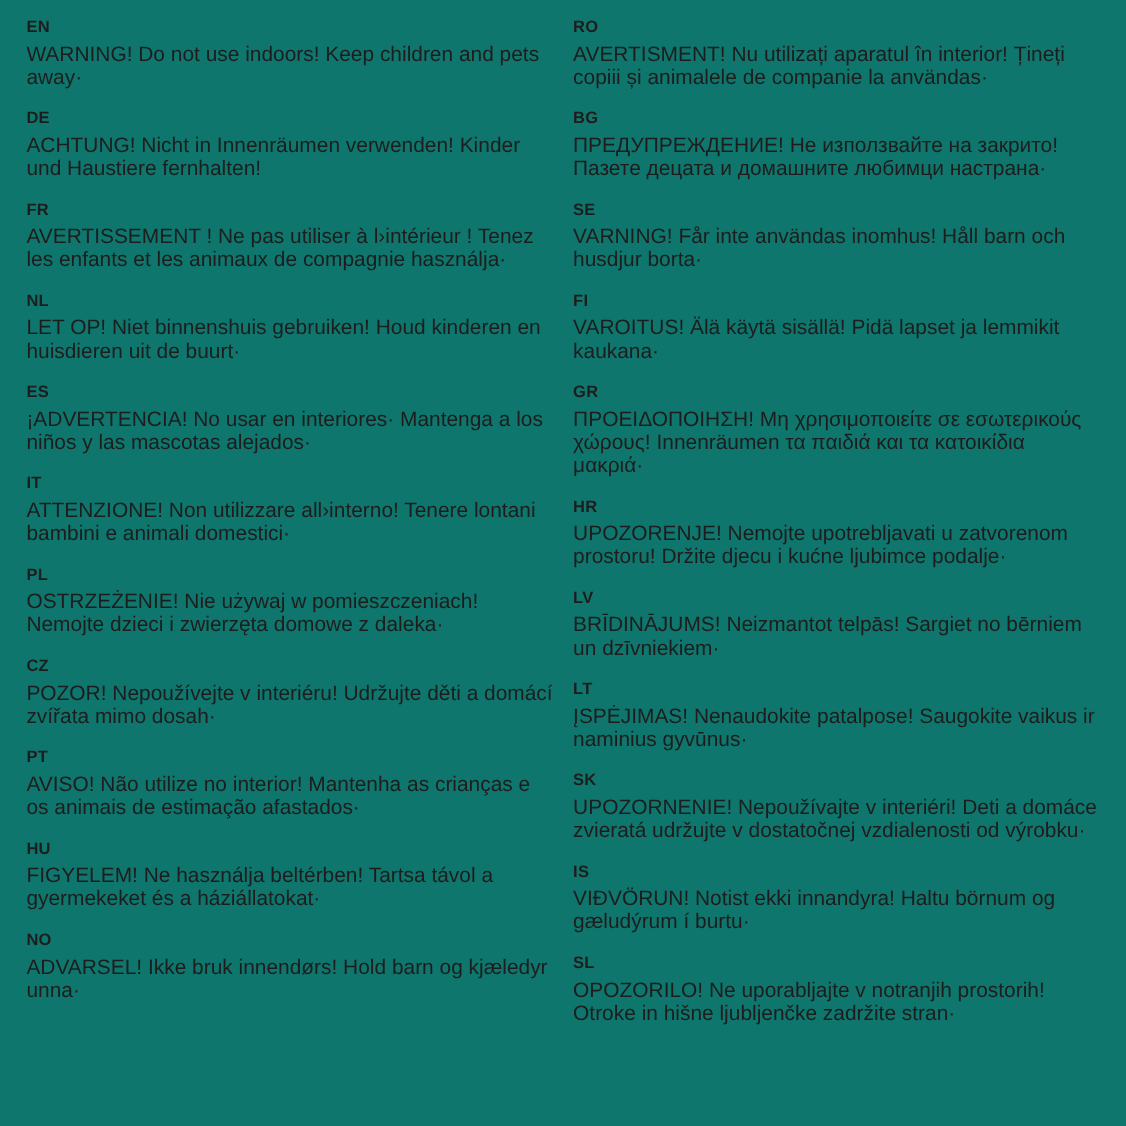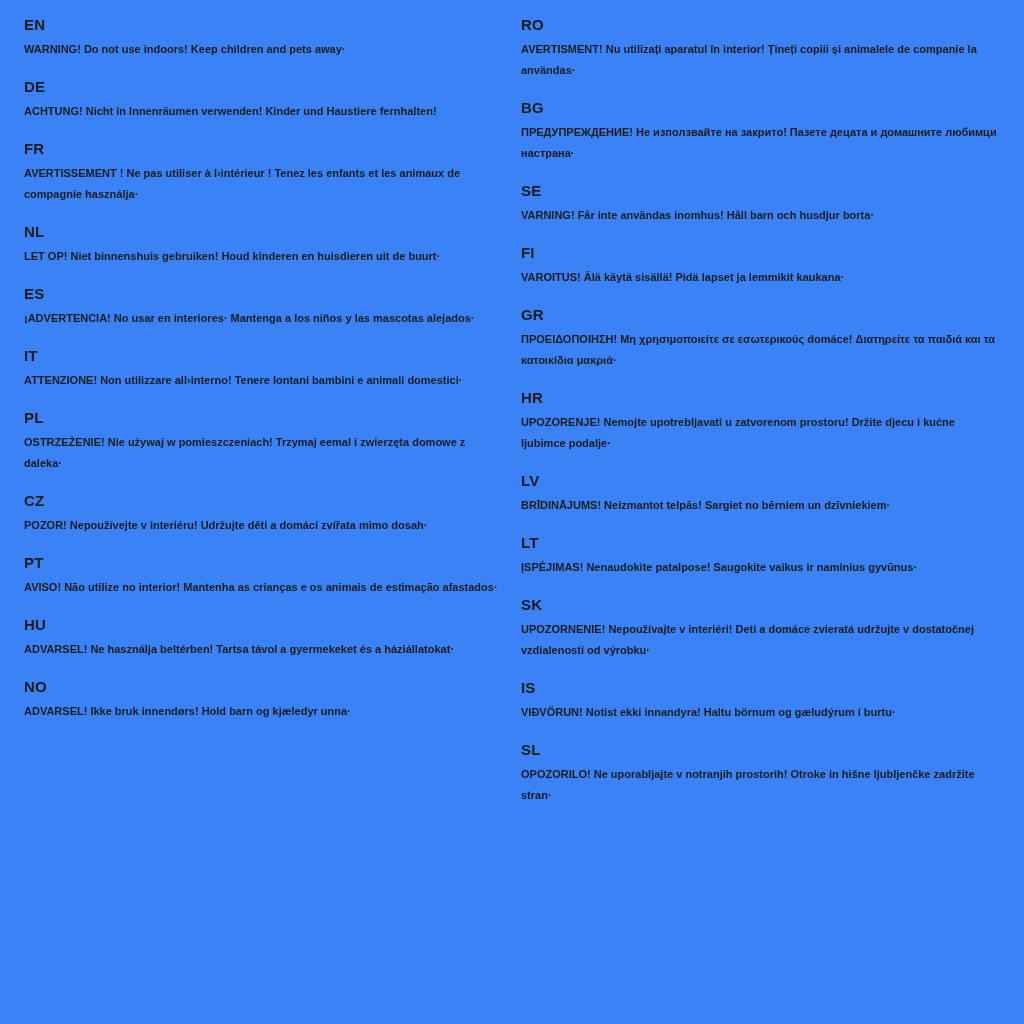--- a/index.html
+++ b/index.html
@@ -26,30 +26,30 @@
     margin: 0 0 17px 0;
   }
   .code {
     font-size: 15px;
     font-weight: 700;
     line-height: 19px;
     margin: 0 0 5px 0;
     letter-spacing: 0.2px;
   }
   .text {
-    font-size: 11px;
-    font-weight: 700;
+    font-size: 19px;
+    font-weight: 400;
     line-height: 21px;
     margin: 0;
   }
 </style>
 </head>
 <body>
 
-<main class="page" style="background: #3b82f6; color: rgb(29, 29, 29);">
+<main class="page" style="background: #0f766e; color: rgb(29, 29, 29);">
   <section class="col">
       <article class="entry">
         <h2 class="code">EN</h2>
         <p class="text">WARNING! Do not use indoors! Keep children and pets away·</p>
       </article>
       <article class="entry">
         <h2 class="code">DE</h2>
         <p class="text">ACHTUNG! Nicht in Innenräumen verwenden! Kinder und Haustiere fernhalten!</p>
       </article>
       <article class="entry">
@@ -63,35 +63,35 @@
       <article class="entry">
         <h2 class="code">ES</h2>
         <p class="text">¡ADVERTENCIA! No usar en interiores· Mantenga a los niños y las mascotas alejados·</p>
       </article>
       <article class="entry">
         <h2 class="code">IT</h2>
         <p class="text">ATTENZIONE! Non utilizzare all›interno! Tenere lontani bambini e animali domestici·</p>
       </article>
       <article class="entry">
         <h2 class="code">PL</h2>
-        <p class="text">OSTRZEŻENIE! Nie używaj w pomieszczeniach! Trzymaj eemal i zwierzęta domowe z daleka·</p>
+        <p class="text">OSTRZEŻENIE! Nie używaj w pomieszczeniach! Nemojte dzieci i zwierzęta domowe z daleka·</p>
       </article>
       <article class="entry">
         <h2 class="code">CZ</h2>
         <p class="text">POZOR! Nepoužívejte v interiéru! Udržujte děti a domácí zvířata mimo dosah·</p>
       </article>
       <article class="entry">
       </article>
       <article class="entry">
         <h2 class="code">PT</h2>
         <p class="text">AVISO! Não utilize no interior! Mantenha as crianças e os animais de estimação afastados·</p>
       </article>
       <article class="entry">
         <h2 class="code">HU</h2>
-        <p class="text">ADVARSEL! Ne használja beltérben! Tartsa távol a gyermekeket és a háziállatokat·</p>
+        <p class="text">FIGYELEM! Ne használja beltérben! Tartsa távol a gyermekeket és a háziállatokat·</p>
       </article>
       <article class="entry">
         <h2 class="code">NO</h2>
         <p class="text">ADVARSEL! Ikke bruk innendørs! Hold barn og kjæledyr unna·</p>
       </article>
     </section>
   <section class="col">
       <article class="entry">
         <h2 class="code">RO</h2>
         <p class="text">AVERTISMENT! Nu utilizați aparatul în interior! Țineți copiii și animalele de companie la användas·</p>
@@ -103,21 +103,21 @@
       <article class="entry">
         <h2 class="code">SE</h2>
         <p class="text">VARNING! Får inte användas inomhus! Håll barn och husdjur borta·</p>
       </article>
       <article class="entry">
         <h2 class="code">FI</h2>
         <p class="text">VAROITUS! Älä käytä sisällä! Pidä lapset ja lemmikit kaukana·</p>
       </article>
       <article class="entry">
         <h2 class="code">GR</h2>
-        <p class="text">ΠΡΟΕΙΔΟΠΟΙΗΣΗ! Μη χρησιμοποιείτε σε εσωτερικούς domáce! Διατηρείτε τα παιδιά και τα κατοικίδια μακριά·</p>
+        <p class="text">ΠΡΟΕΙΔΟΠΟΙΗΣΗ! Μη χρησιμοποιείτε σε εσωτερικούς χώρους! Innenräumen τα παιδιά και τα κατοικίδια μακριά·</p>
       </article>
       <article class="entry">
         <h2 class="code">HR</h2>
         <p class="text">UPOZORENJE! Nemojte upotrebljavati u zatvorenom prostoru! Držite djecu i kućne ljubimce podalje·</p>
       </article>
       <article class="entry">
         <h2 class="code">LV</h2>
         <p class="text">BRĪDINĀJUMS! Neizmantot telpās! Sargiet no bērniem un dzīvniekiem·</p>
       </article>
       <article class="entry">

